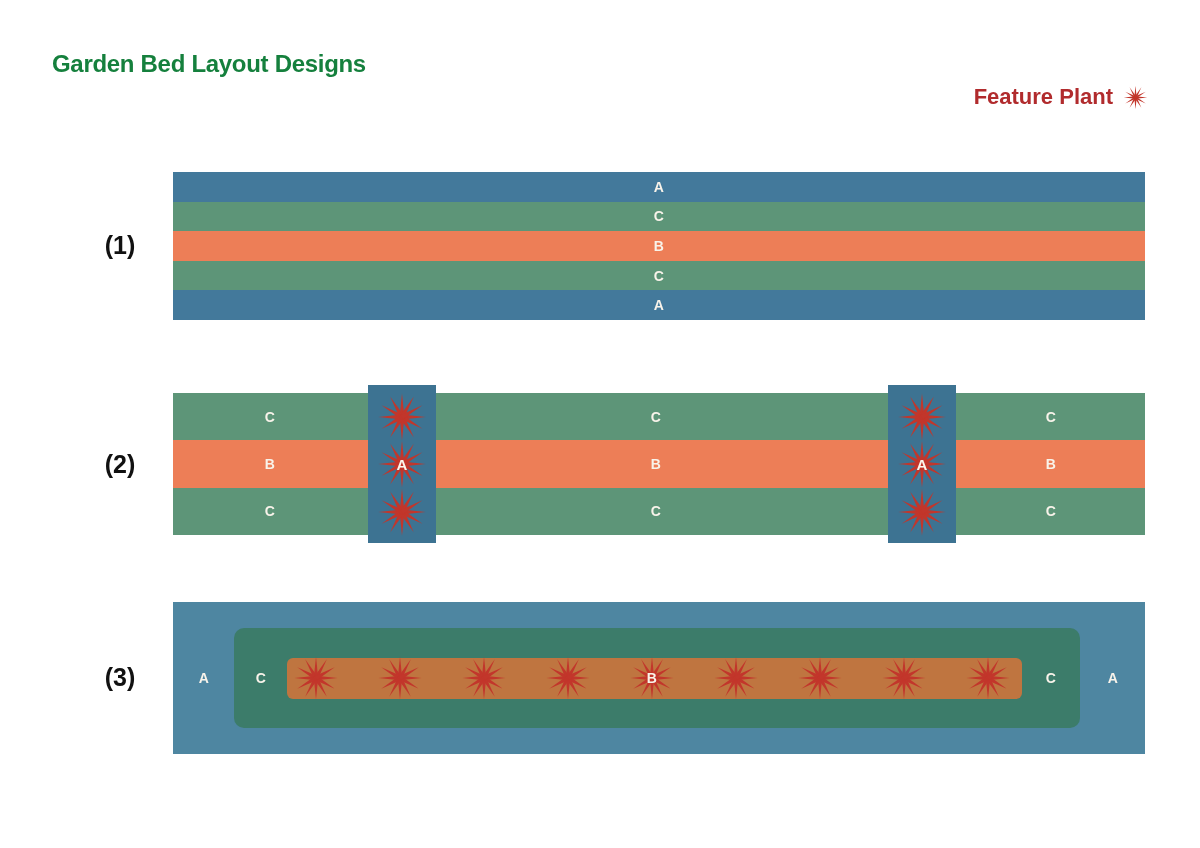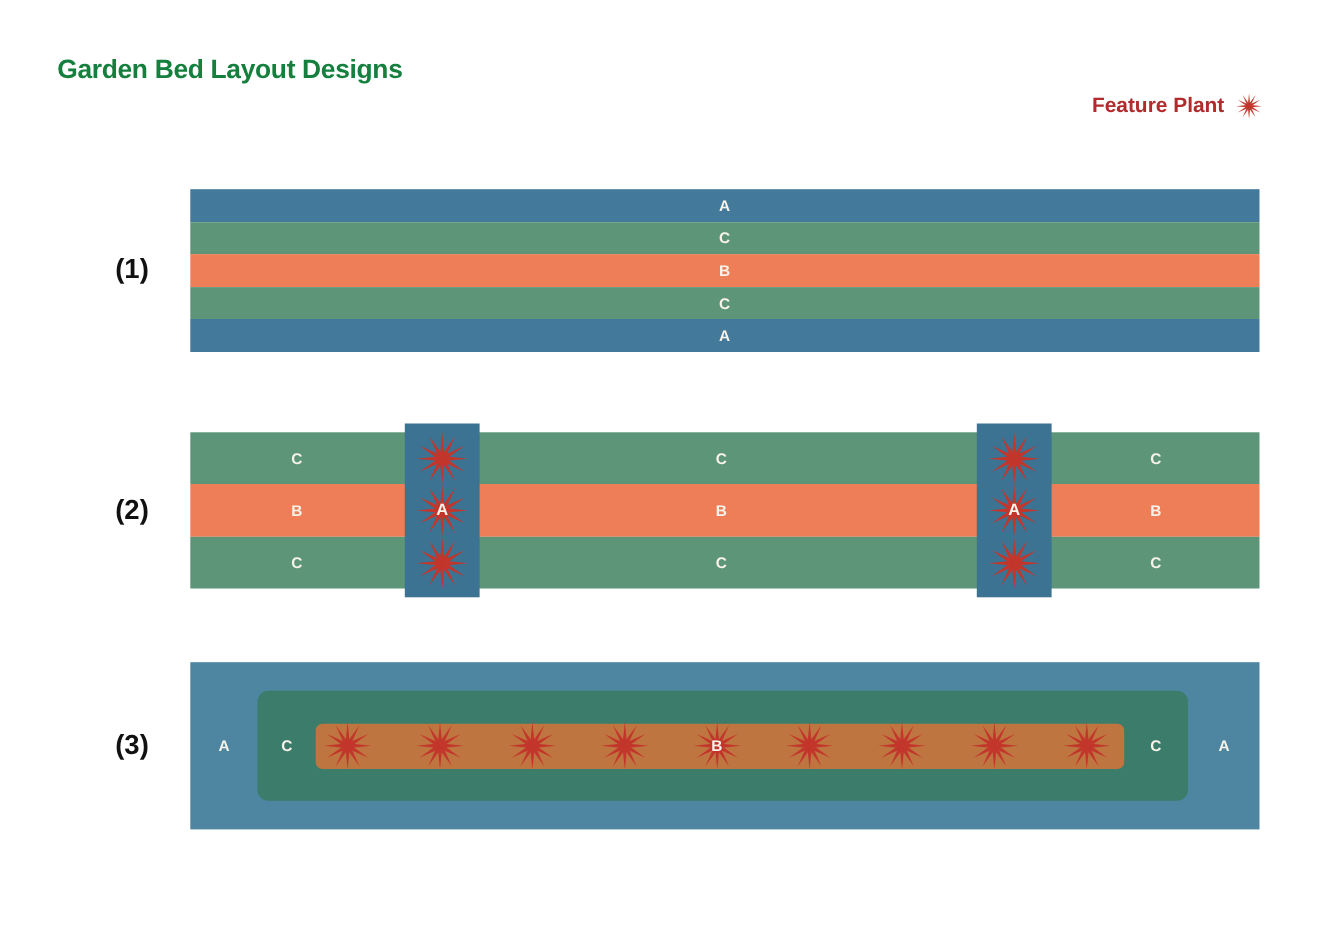--- a/index.html
+++ b/index.html
@@ -8,21 +8,21 @@
     font-family:"Liberation Sans",sans-serif;overflow:hidden;
   }
   .page-title{
     position:absolute;left:52px;top:50px;margin:0;
     font-size:24px;font-weight:700;color:#15803d;letter-spacing:-0.3px;
   }
   .legend{
     position:absolute;top:84px;right:52px;
     display:flex;align-items:center;gap:10px;
   }
-  .legend-label{font-size:19px;font-weight:700;color:#b12b2d;}
+  .legend-label{font-size:22px;font-weight:700;color:#b12b2d;}
   .legend-star{width:25px;height:25px;color:#c2362b;display:block;}
 
   .design-label{
     position:absolute;left:96px;width:48px;text-align:center;
     font-size:25px;font-weight:700;color:#111111;
   }
   .dl-1{top:231px;}
   .dl-2{top:450px;}
   .dl-3{top:663px;}
 

